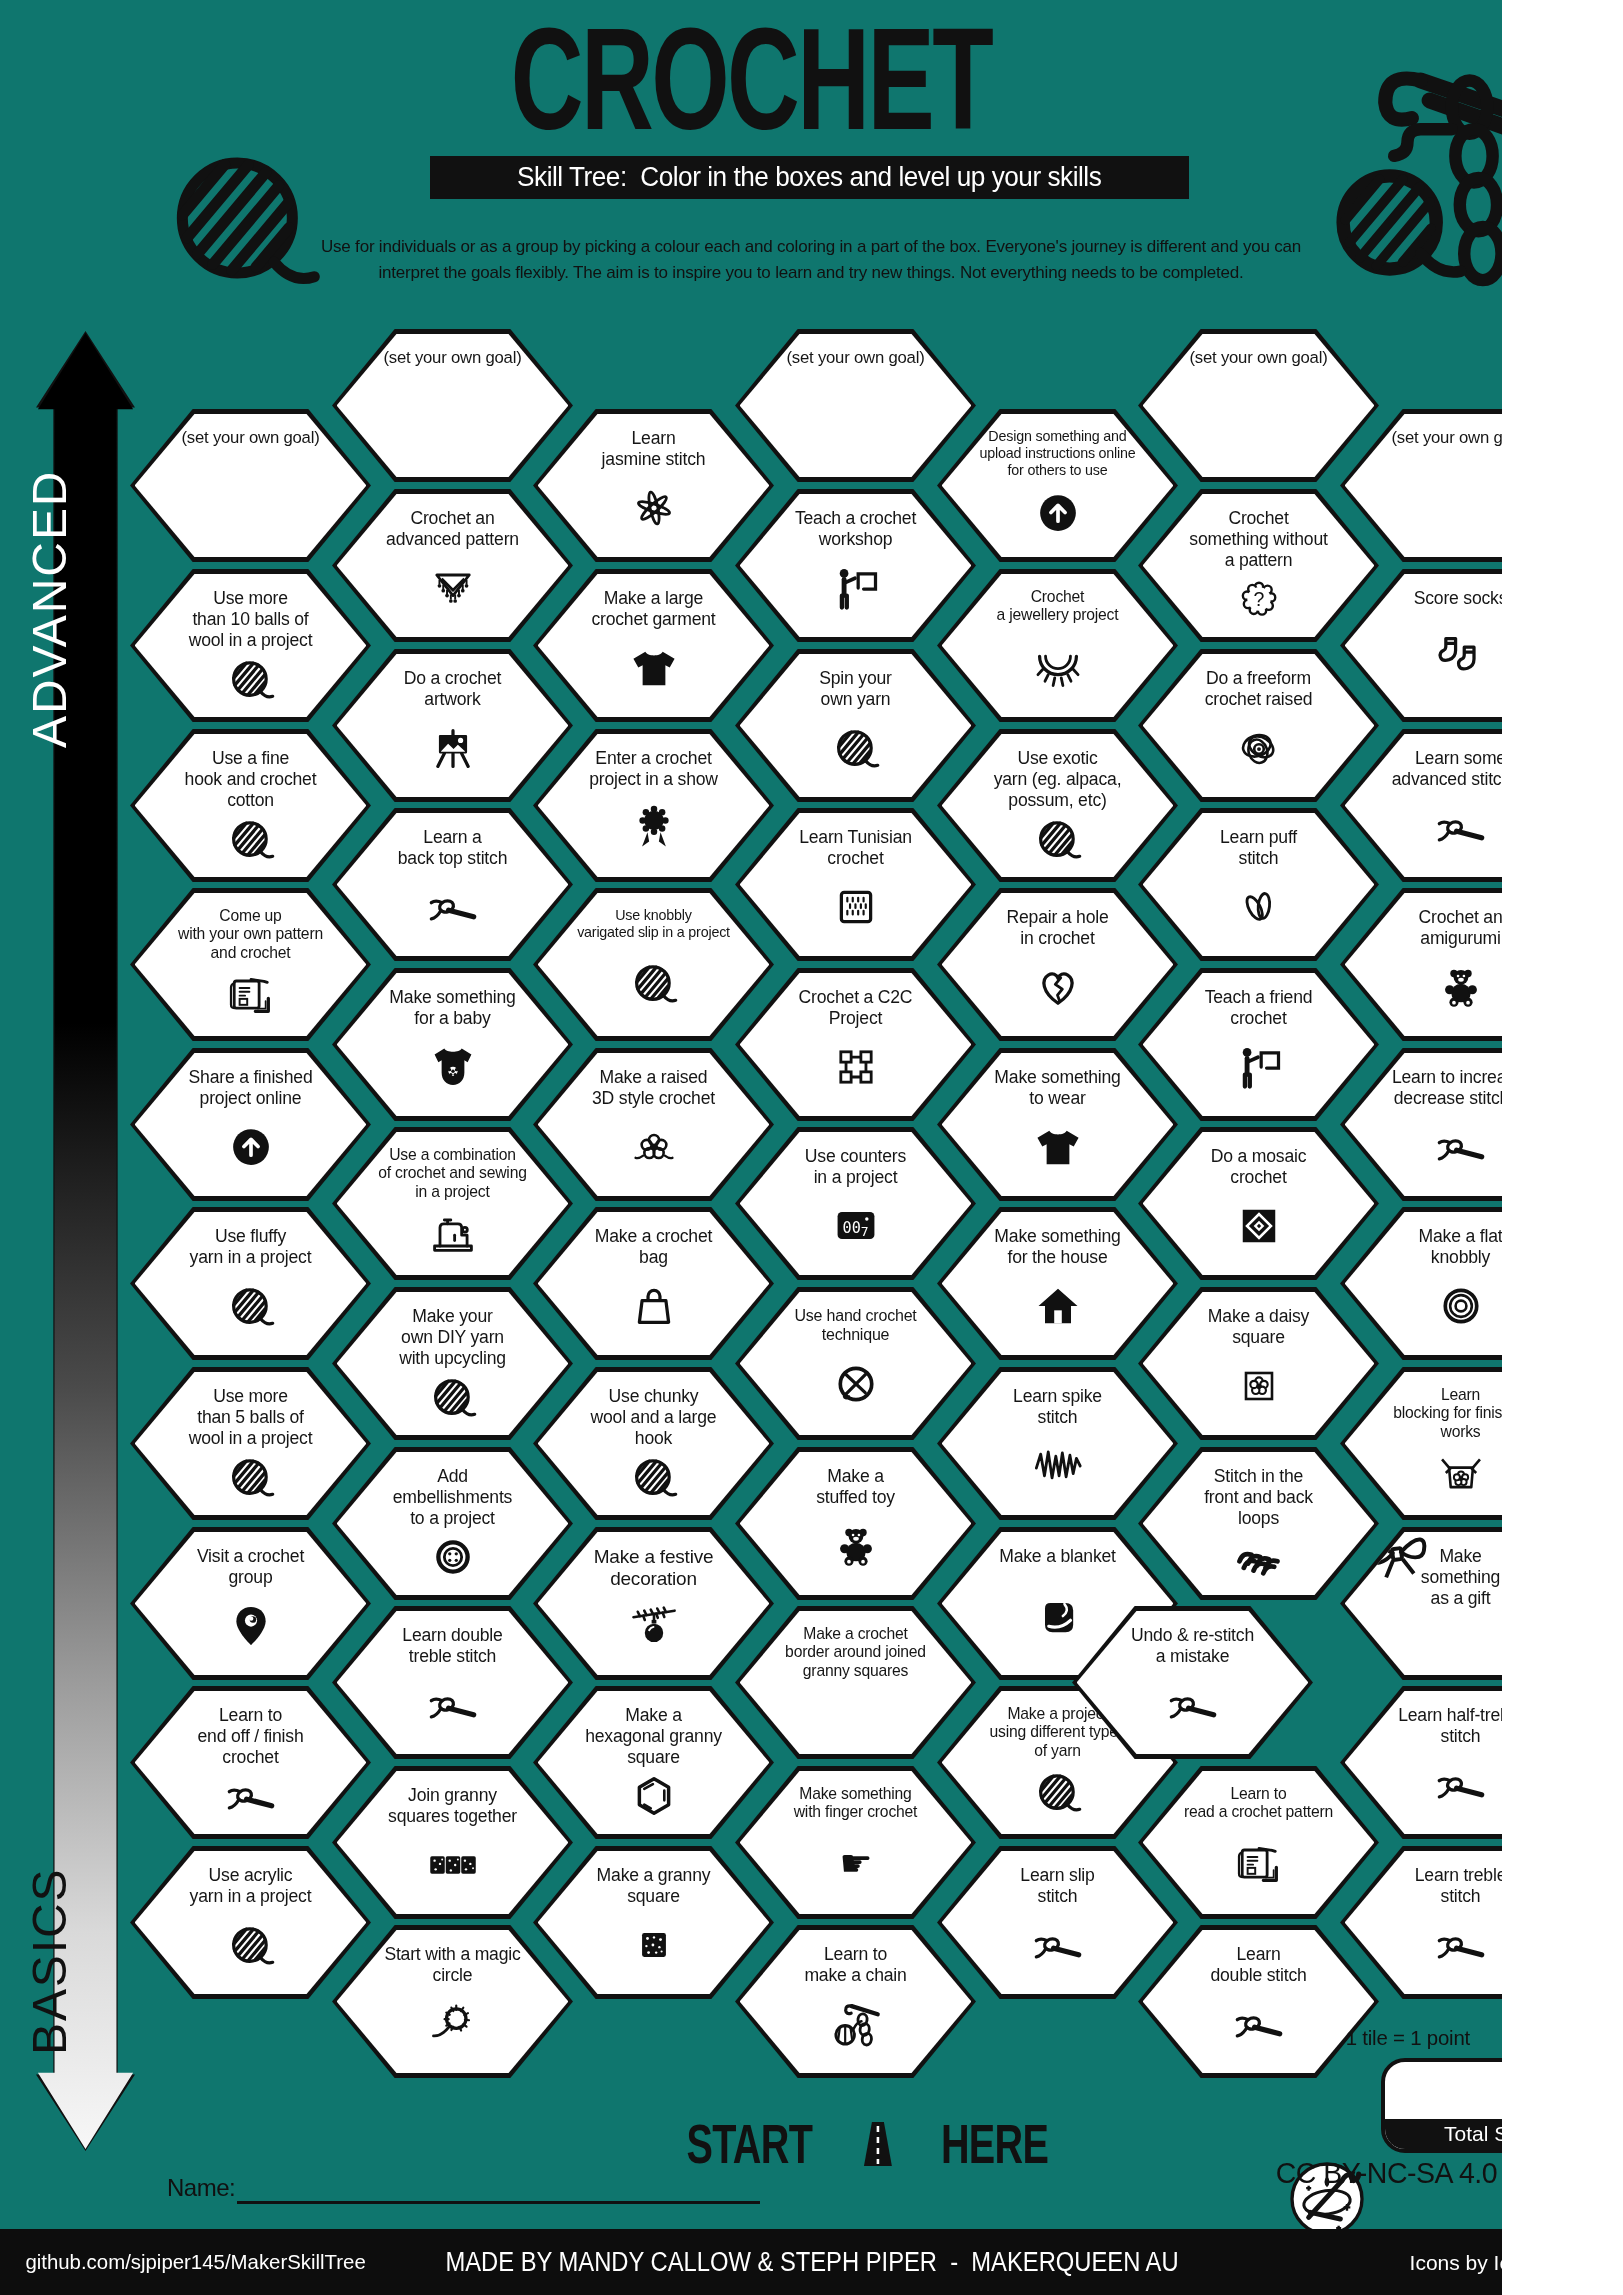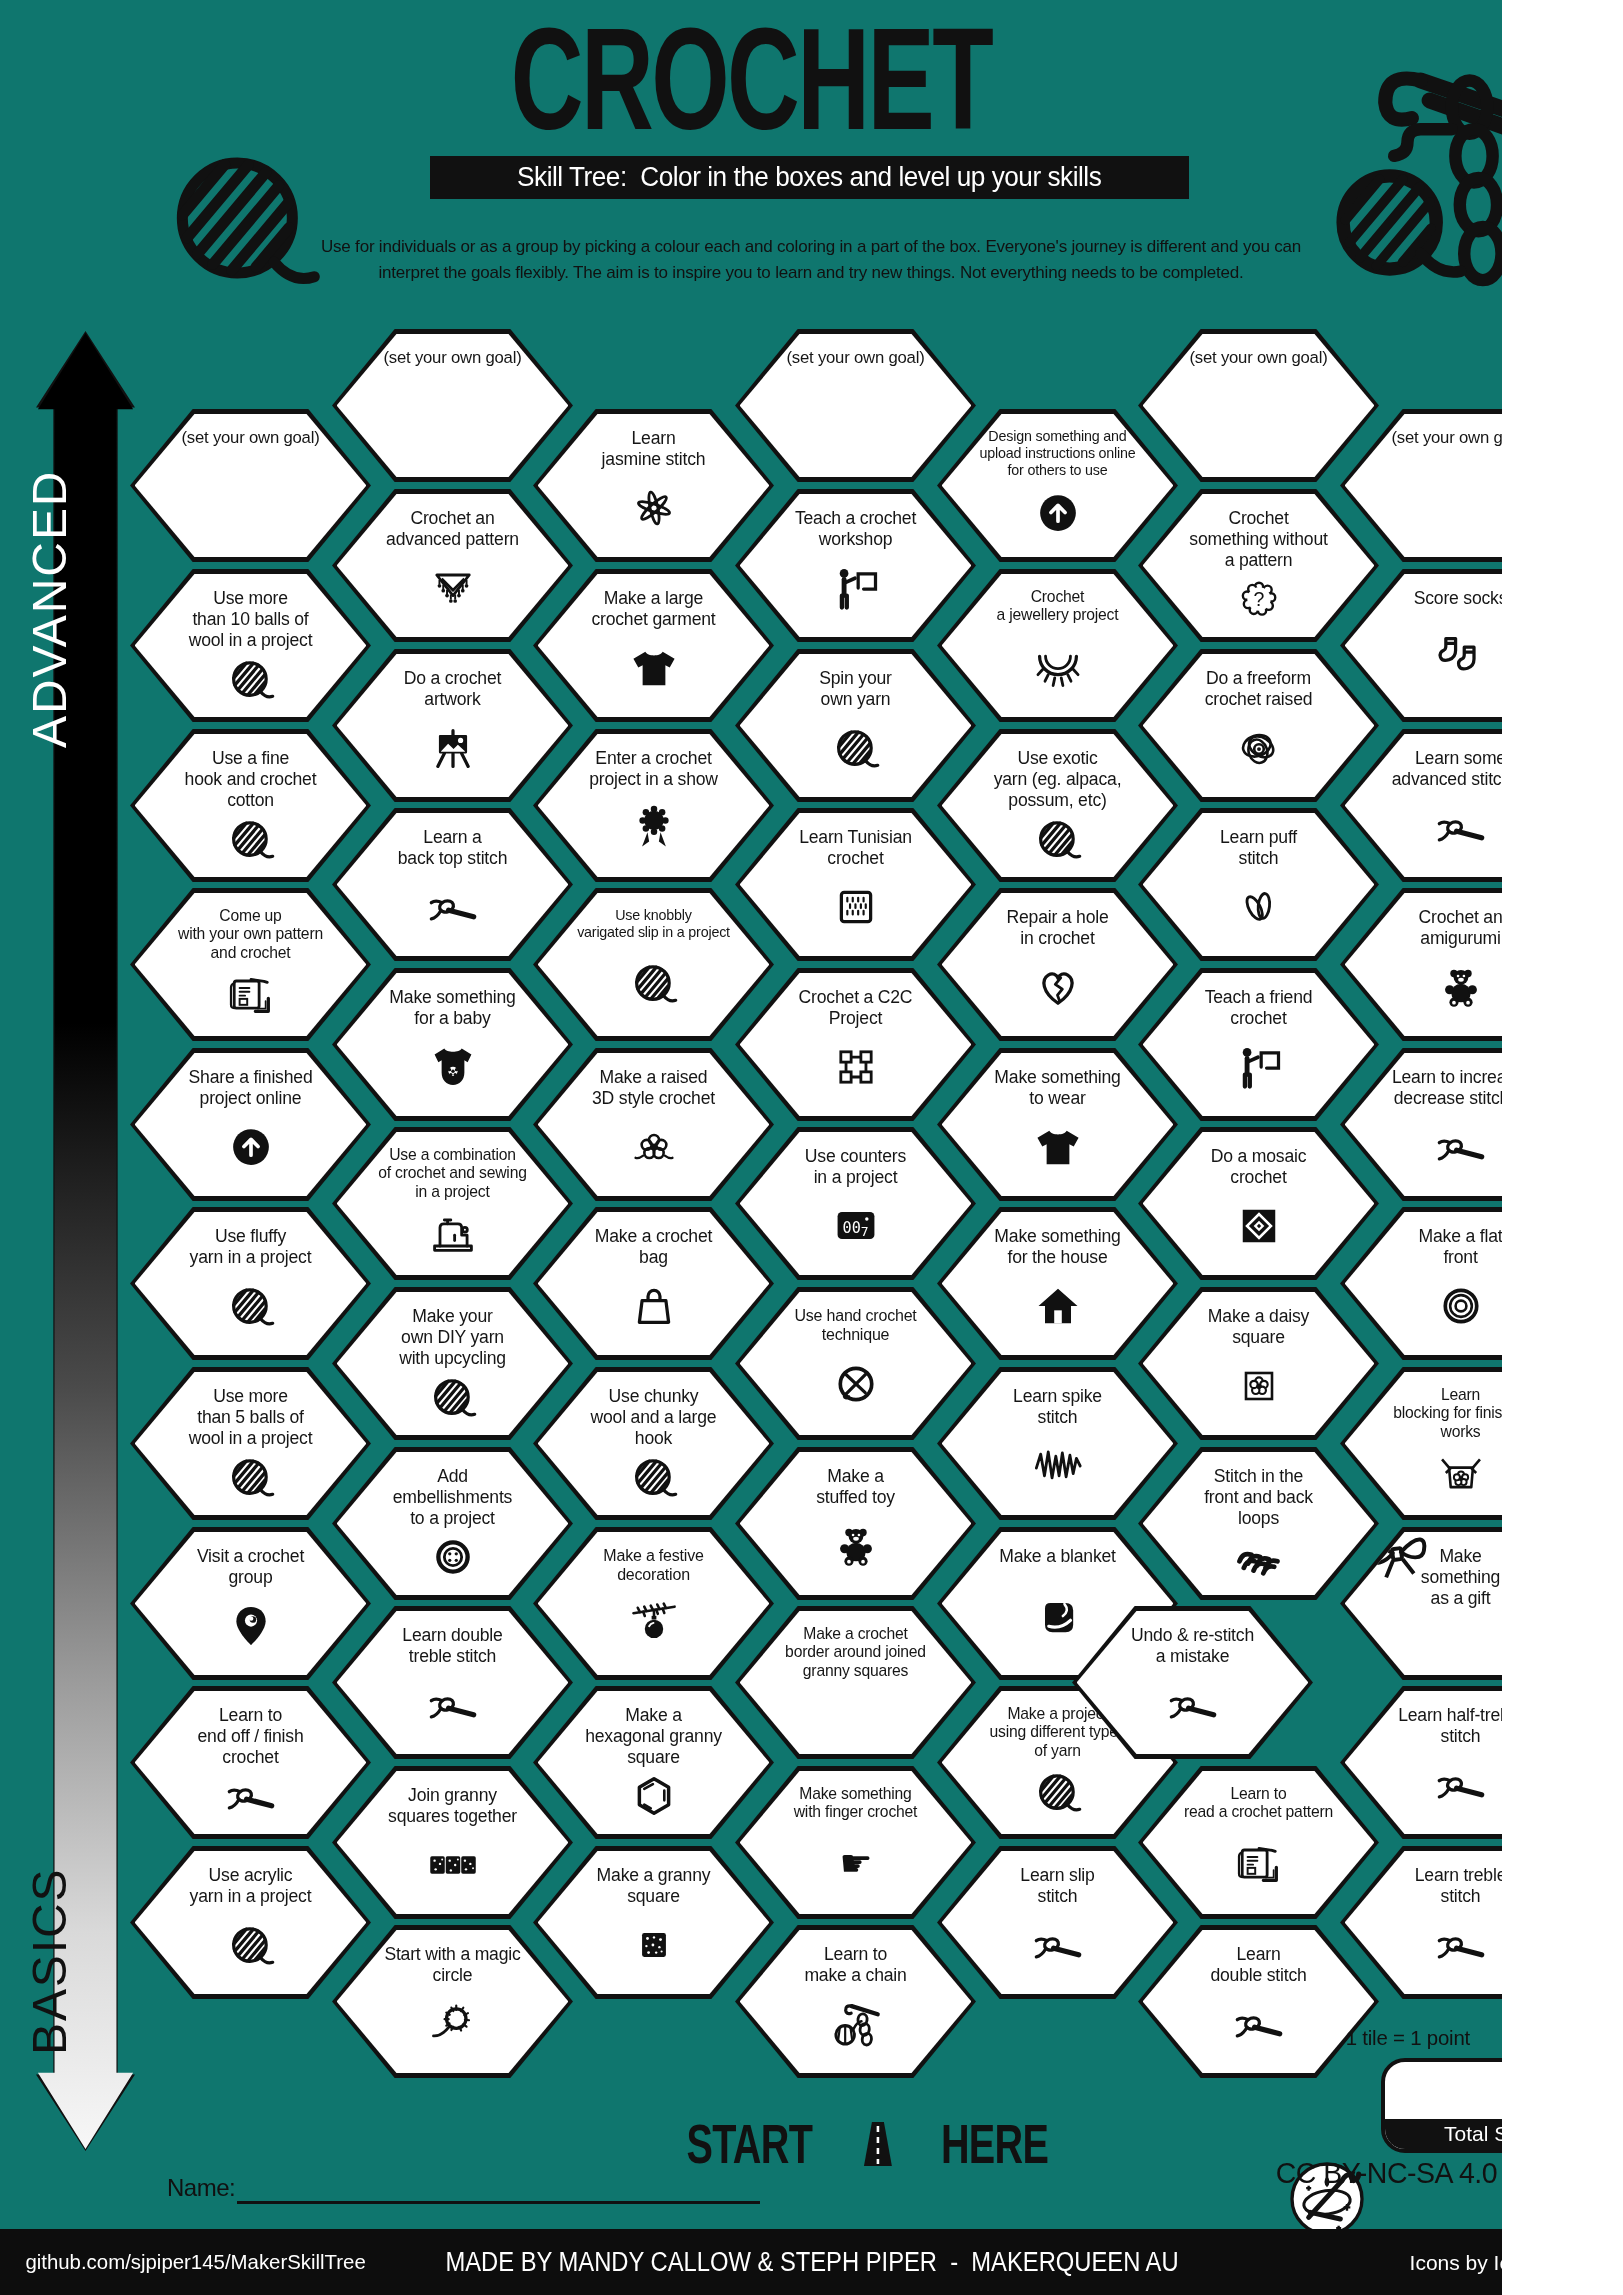--- a/index.html
+++ b/index.html
@@ -754,21 +754,21 @@
           <div class="hex-label" style="font-size: 17.6px;">Use chunky
 wool and a large
 hook</div>
           <svg class="hex-icon" viewBox="0 0 48 48">
             <use href="#i-yarn-ball"></use>
           </svg>
         </div>
       </div>
       <div class="hex abs" style="left: 533px; top: 1527px;">
         <div class="hex-in">
-          <div class="hex-label" style="font-size: 16px;">Make a festive
+          <div class="hex-label" style="font-size: 19px;">Make a festive
 decoration</div>
           <svg class="hex-icon" viewBox="0 0 48 48">
             <use href="#i-ornament"></use>
           </svg>
         </div>
       </div>
       <div class="hex abs" style="left: 533px; top: 1686px;">
         <div class="hex-in">
           <div class="hex-label" style="font-size: 17.6px;">Make a
 hexagonal granny
@@ -1108,21 +1108,21 @@
           <div class="hex-label" style="font-size: 17.6px;">Learn to increase/
 decrease stitches</div>
           <svg class="hex-icon" viewBox="0 0 48 48">
             <use href="#i-crochet-stitch"></use>
           </svg>
         </div>
       </div>
       <div class="hex abs" style="left: 1340px; top: 1207px;">
         <div class="hex-in">
           <div class="hex-label" style="font-size: 17.6px;">Make a flat
-front</div>
+knobbly</div>
           <svg class="hex-icon" viewBox="0 0 48 48">
             <use href="#i-flat-circle"></use>
           </svg>
         </div>
       </div>
       <div class="hex abs" style="left: 1340px; top: 1367px;">
         <div class="hex-in">
           <div class="hex-label" style="font-size: 15.7px;">Learn
 blocking for finished
 works</div>

